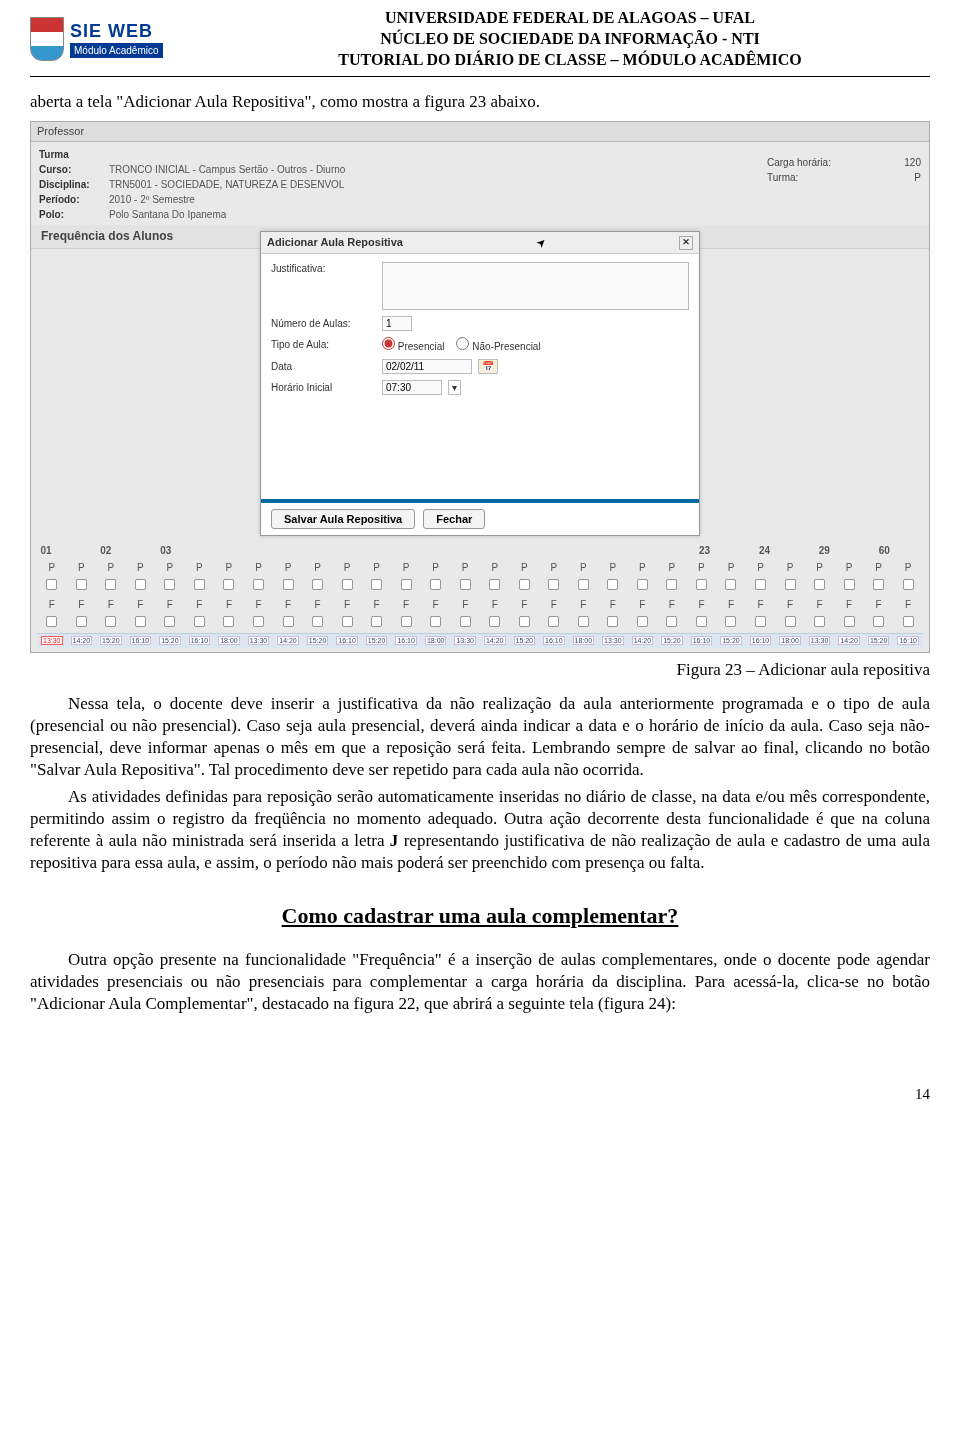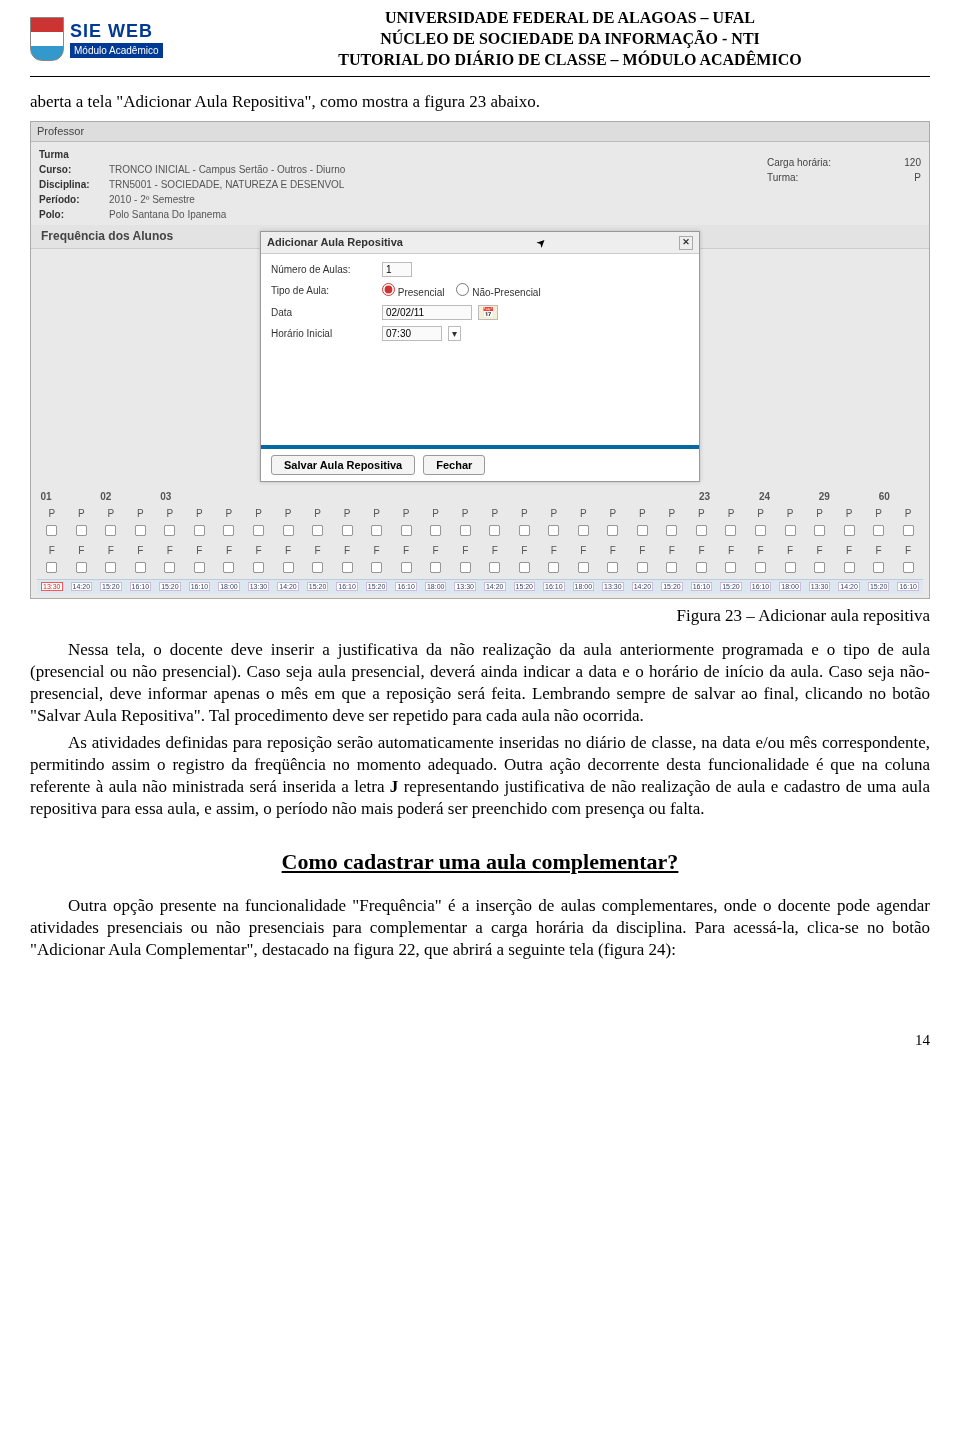--- a/index.html
+++ b/index.html
@@ -204,20 +204,24 @@
   <div class="ss-subhead">Frequência dos Alunos</div>
 
   <div class="modal-wrap">
     <div class="modal">
       <div class="modal-hd">
         <span>Adicionar Aula Repositiva</span>
         <span class="cursor-ico"></span>
         <span class="x">✕</span>
       </div>
       <div class="modal-body">
+        <div class="frow" style="align-items:flex-start;">
+          <span class="flbl">Justificativa:</span>
+          <textarea style=""></textarea>
+        </div>
         <div class="frow">
           <span class="flbl">Número de Aulas:</span>
           <input type="text" style="width: 30px;" value="1">
         </div>
         <div class="frow">
           <span class="flbl">Tipo de Aula:</span>
           <span class="radio-set">
             <label><input type="radio" name="ta" checked="" style=""> <span>Presencial</span></label>
             <label><input type="radio" name="ta" style=""> <span>Não-Presencial</span></label>
           </span>

